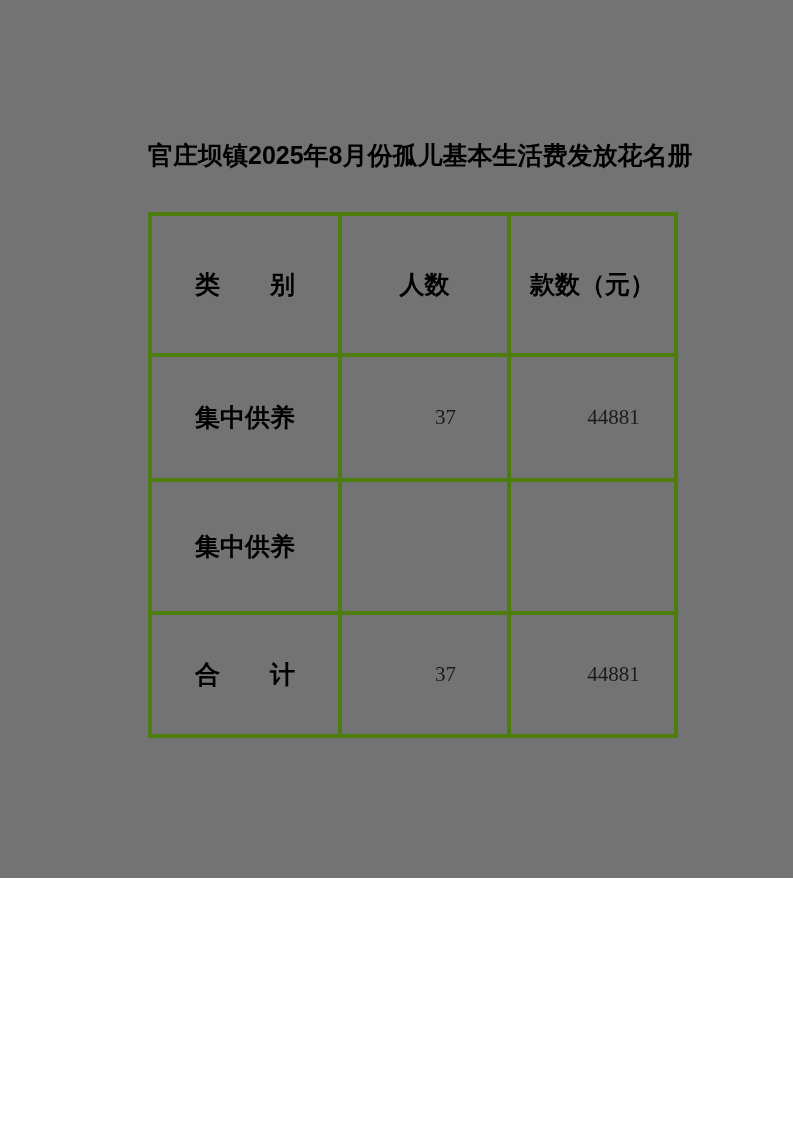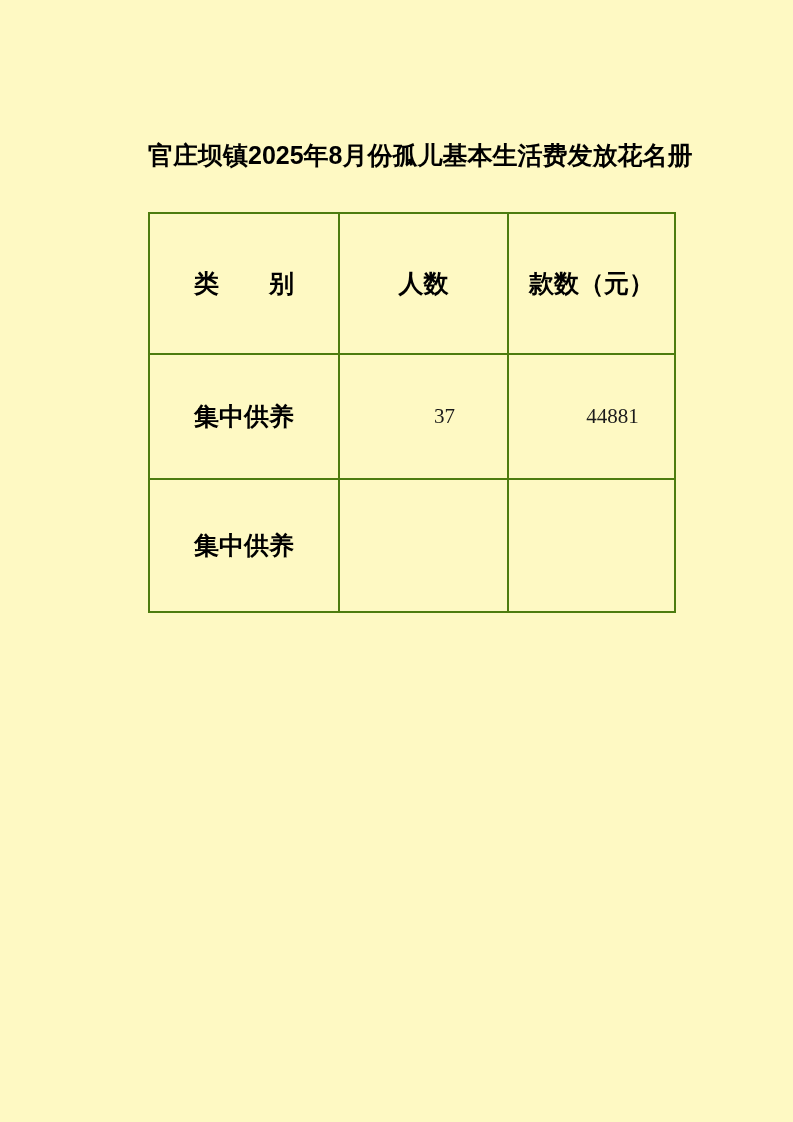--- a/index.html
+++ b/index.html
@@ -1,21 +1,21 @@
 <!DOCTYPE html>
 <html><head>
 <meta charset="utf-8">
 <style>
   * { margin: 0; padding: 0; box-sizing: border-box; }
   html, body { background: #ffffff; }
   .page {
     position: relative;
     width: 793px;
-    height: 1122px;
-    background: #fef9c3;
+    height: 878px;
+    background: #737373;
     overflow: hidden;
     font-family: "Liberation Sans", sans-serif;
     color: #000000;
   }
   .doc-title {
     position: absolute;
     top: 140px;
     left: 148px;
     width: 526px;
     text-align: center;
@@ -28,21 +28,21 @@
   }
   table.roster {
     position: absolute;
     left: 148px;
     top: 212px;
     width: 526px;
     border-collapse: collapse;
     table-layout: fixed;
   }
   table.roster td {
-    border: 2px solid #4d7c0f;
+    border: 4px solid #4d7c0f;
     text-align: center;
     vertical-align: middle;
     overflow: hidden;
     margin-left: 24px;
   }
   col.c1 { width: 190px; }
   col.c2 { width: 169px; }
   col.c3 { width: 167px; }
   tr.r-head { height: 141px; }
   tr.r-1 { height: 125px; }
@@ -85,16 +85,21 @@
       <tr class="r-1">
         <td class="cjk-cell">集中供养</td>
         <td class="num-cell">37</td>
         <td class="num-cell">44881</td>
       </tr>
       <tr class="r-2">
         <td class="cjk-cell">集中供养</td>
         <td class="num-cell"></td>
         <td class="num-cell"></td>
       </tr>
+      <tr class="r-3">
+        <td class="cjk-cell">合　　计</td>
+        <td class="num-cell">37</td>
+        <td class="num-cell">44881</td>
+      </tr>
     </tbody>
   </table>
 
 </div>
 
 </body></html>

